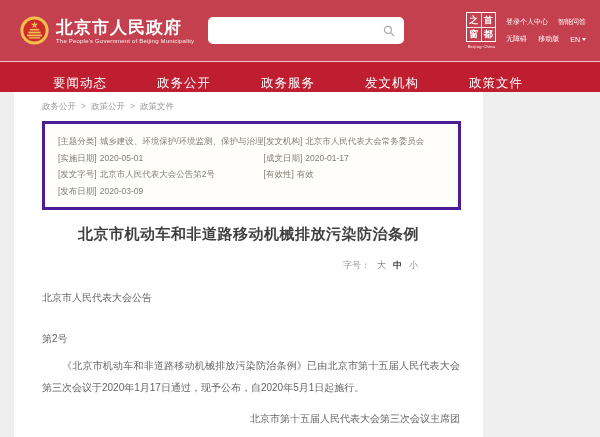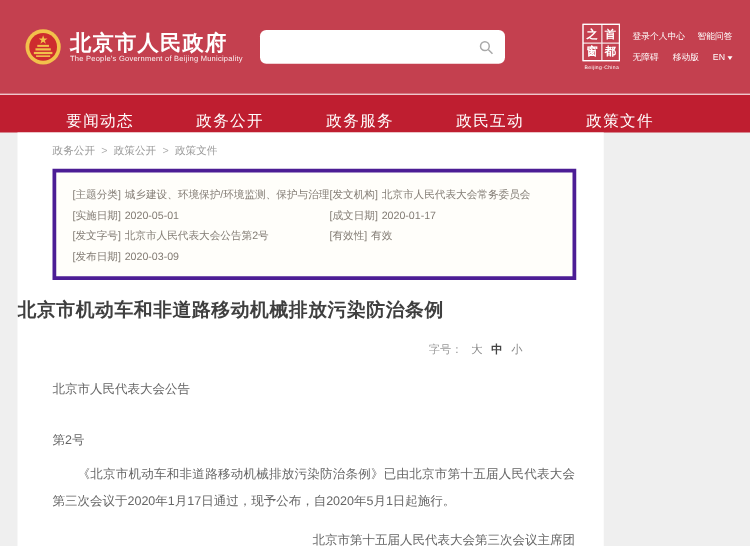--- a/index.html
+++ b/index.html
@@ -4,21 +4,21 @@
 <style>
   * { box-sizing: border-box; margin: 0; padding: 0; }
   html, body { width: 600px; height: 437px; overflow: hidden; }
   body {
     font-family: "Liberation Sans", sans-serif;
     background: #EFEFEF;
     color: #333;
   }
   
   .site-header {
-    height: 75px;
+    height: 61px;
     background: #C4404F;
     display: flex;
     align-items: center;
     padding: 0 14px 0 20px;
   }
   .logo { display: flex; align-items: center; cursor: pointer; }
   .emblem { width: 29px; height: 29px; display: block; }
   .logo-text { margin-left: 7px; color: #fff; }
   .site-title { font-size: 17px; font-weight: bold; letter-spacing: 1px; line-height: 19px; }
   .site-subtitle { font-size: 6px; opacity: .92; margin-top: 1px; letter-spacing: .2px; }
@@ -96,21 +96,21 @@
     border: 3px solid #4c1d95;
     background: #FFFEFA;
     padding: 9px 13px 8px;
     display: grid;
     grid-template-columns: 1.04fr 1fr;
   }
   .meta-col .meta-row { line-height: 16.5px; font-size: 8.5px; color: #837C74; white-space: nowrap; }
   .meta-label { margin-right: 3px; }
   .doc-title {
     margin-top: 15px;
-    text-align: left;
+    text-align: center;
     font-size: 15px; font-weight: bold; color: #3F3F3F;
     letter-spacing: .5px;
   }
   .fontsize-row {
     margin-top: 15px;
     text-align: right; padding-right: 65px;
     font-size: 9px; color: #999;
   }
   .fs-option { margin-left: 7px; cursor: pointer; color: #888; }
   .fs-option.active { color: #444; font-weight: bold; }
@@ -180,21 +180,21 @@
         </div>
       </div>
     </div>
   </header>
 
   <nav class="main-nav">
     <div class="nav-inner">
       <a>要闻动态</a>
       <a>政务公开</a>
       <a>政务服务</a>
-      <a>政民互动</a>
+      <a>发文机构</a>
       <a>政策文件</a>
     </div>
   </nav>
 
   <main class="content-card">
 
     <div class="breadcrumb">
       <a>政务公开</a><span class="crumb-sep">&gt;</span><a>政策公开</a><span class="crumb-sep">&gt;</span><a>政策文件</a>
     </div>
 

